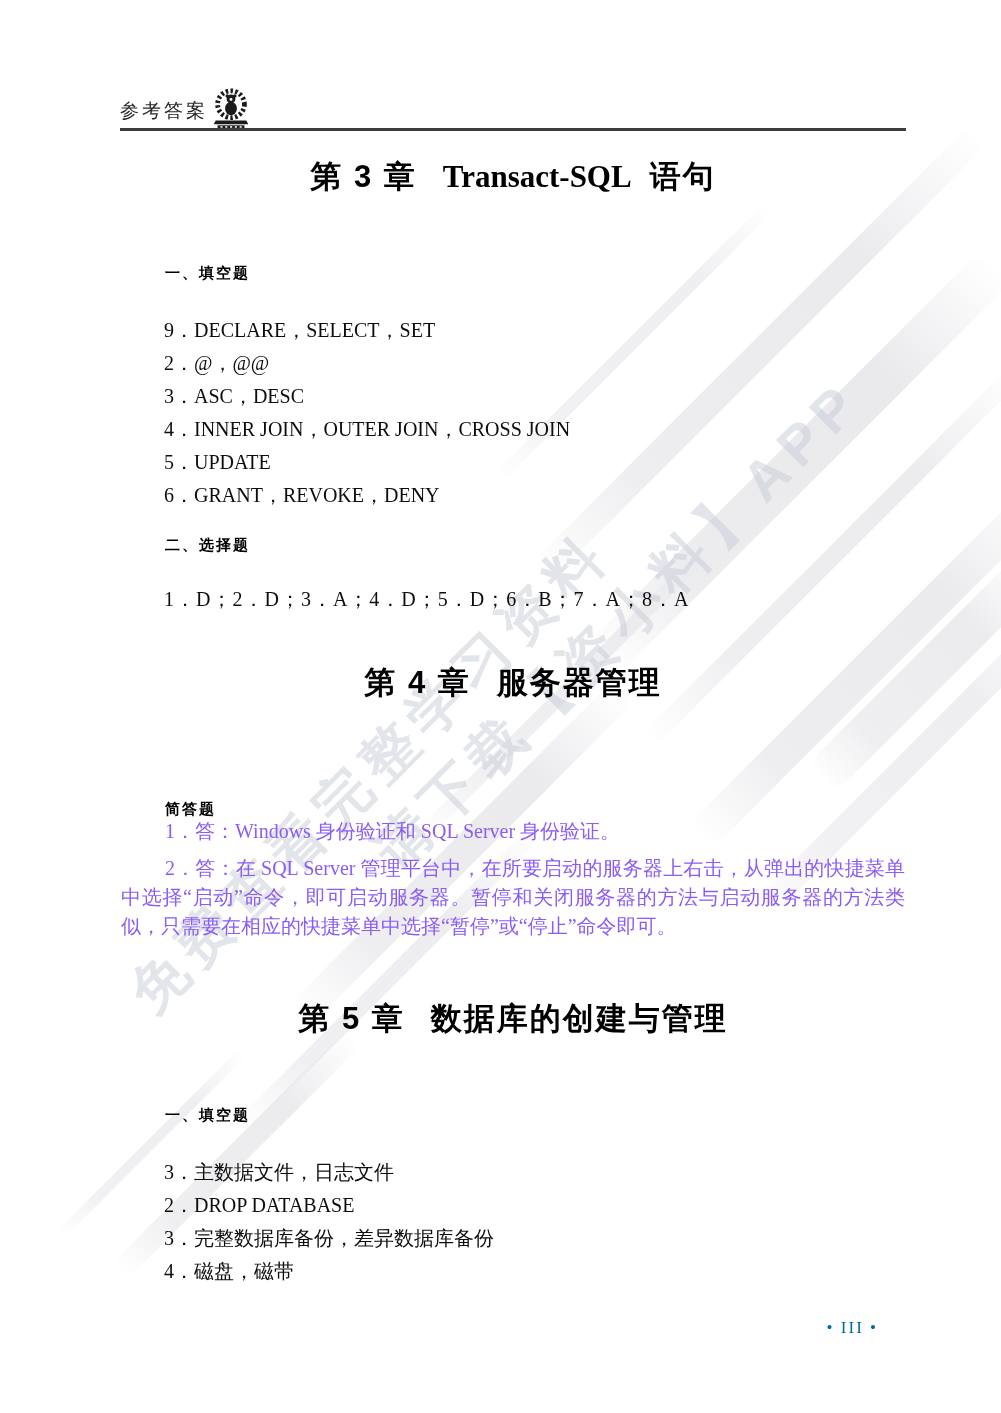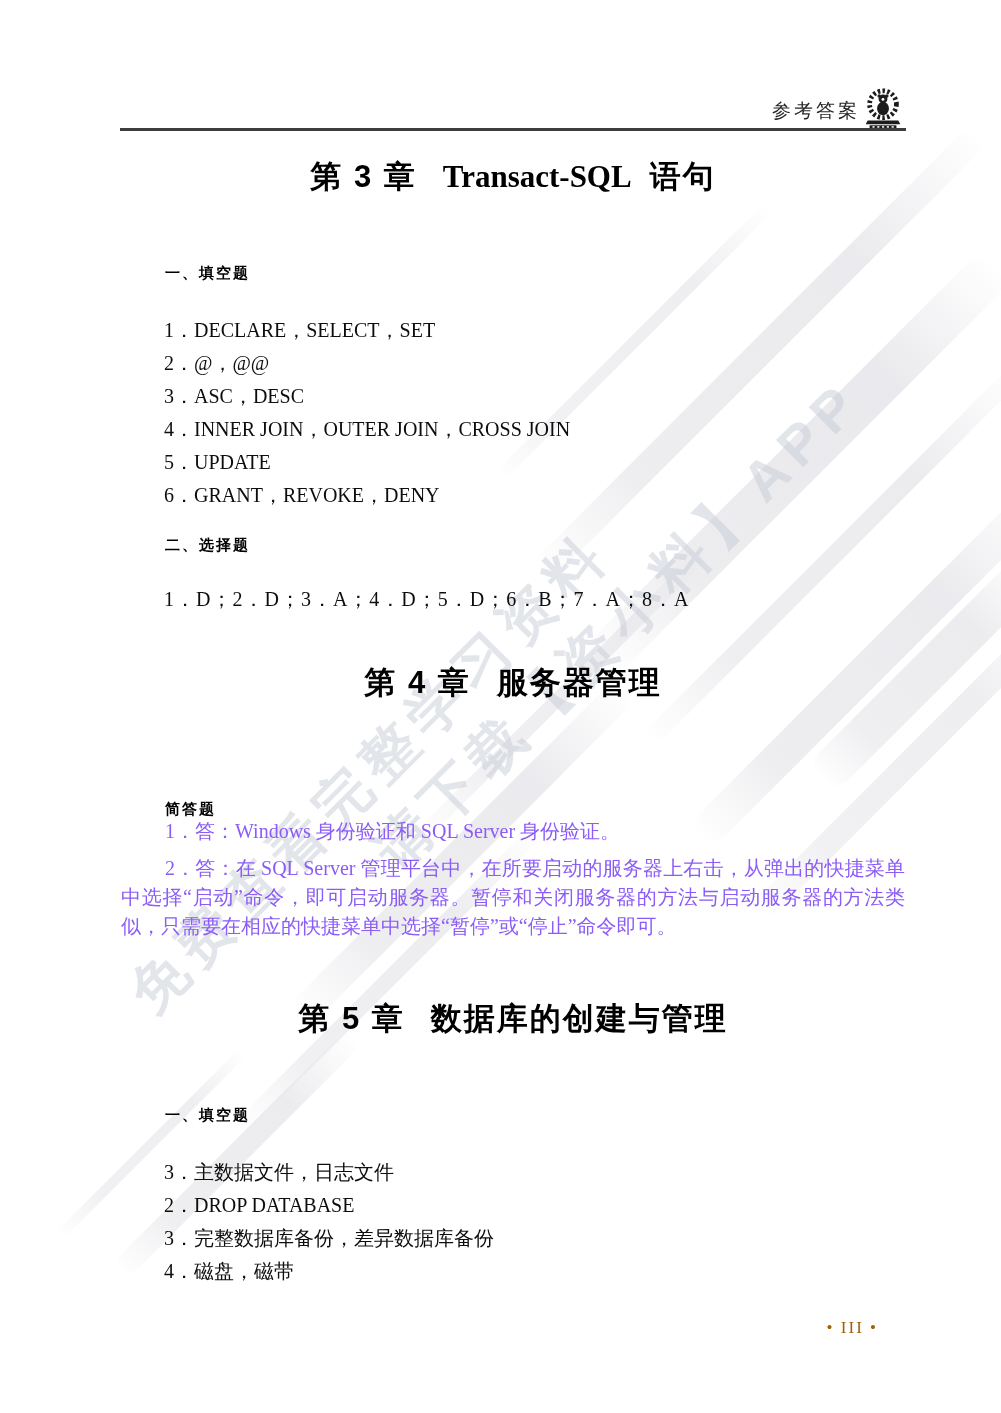--- a/index.html
+++ b/index.html
@@ -30,21 +30,21 @@
     font-size:56px;
     letter-spacing:9px;
     white-space:nowrap;
     color:#c7ccd6;
     opacity:.5;
   }
   
   .content-block{position:absolute;z-index:1;}
   .hdr{
     top:86px;left:120px;width:786px;
-    display:flex;justify-content:flex-end;align-items:flex-end;gap:0;
+    display:flex;justify-content:flex-start;align-items:flex-end;gap:0;
   }
   .hdr-label{
     font-family:"Liberation Sans","DejaVu Sans",sans-serif;
     font-size:19px;letter-spacing:3px;color:#262626;
     padding-bottom:8px;
   }
   .rule{top:128px;left:120px;width:786px;height:3px;background:#3d3d3d;}
   .chapter-title{
     left:120px;width:786px;text-align:center;
     font-family:"Liberation Sans","DejaVu Sans",sans-serif;
@@ -62,21 +62,21 @@
   .answers-line{left:164px;font-size:20px;color:#0d0d0d;letter-spacing:1px;}
   .para{
     left:121px;width:784px;
     font-size:20px;color:#8b5cf6;
     text-indent:2.2em;
   }
   .para.multiline{line-height:29px;text-align:justify;}
   .footer{
     top:1318px;left:120px;width:786px;
     text-align:right;padding-right:28px;box-sizing:border-box;
-    font-size:17px;color:#a16207;letter-spacing:2px;
+    font-size:17px;color:#0369a1;letter-spacing:2px;
   }
 </style>
 </head>
 <body>
 
 <div class="page">
 
   <div class="wm-layer">
     <div class="stroke" style="left:500px;top:470px;width:380px;height:12px;opacity:.7"></div>
     <div class="stroke" style="left:540px;top:560px;width:620px;height:26px;opacity:.85"></div>
@@ -117,21 +117,21 @@
   </div>
   <div class="content-block rule"></div>
 
   <div class="content-block chapter-title" style="top:156px">
     <span class="ct-prefix">第 3 章</span><span class="ct-latin">Transact-SQL</span><span>语句</span>
   </div>
 
   <div class="content-block sec-heading" style="top:264px">一、填空题</div>
 
   <div class="content-block body-list" style="top:314px">
-    <div>1．DECLARE，SELECT，SET</div>
+    <div>9．DECLARE，SELECT，SET</div>
     <div>2．@，@@</div>
     <div>3．ASC，DESC</div>
     <div>4．INNER JOIN，OUTER JOIN，CROSS JOIN</div>
     <div>5．UPDATE</div>
     <div>6．GRANT，REVOKE，DENY</div>
   </div>
 
   <div class="content-block sec-heading" style="top:536px">二、选择题</div>
 
   <div class="content-block answers-line" style="top:586px">1．D；2．D；3．A；4．D；5．D；6．B；7．A；8．A</div>

